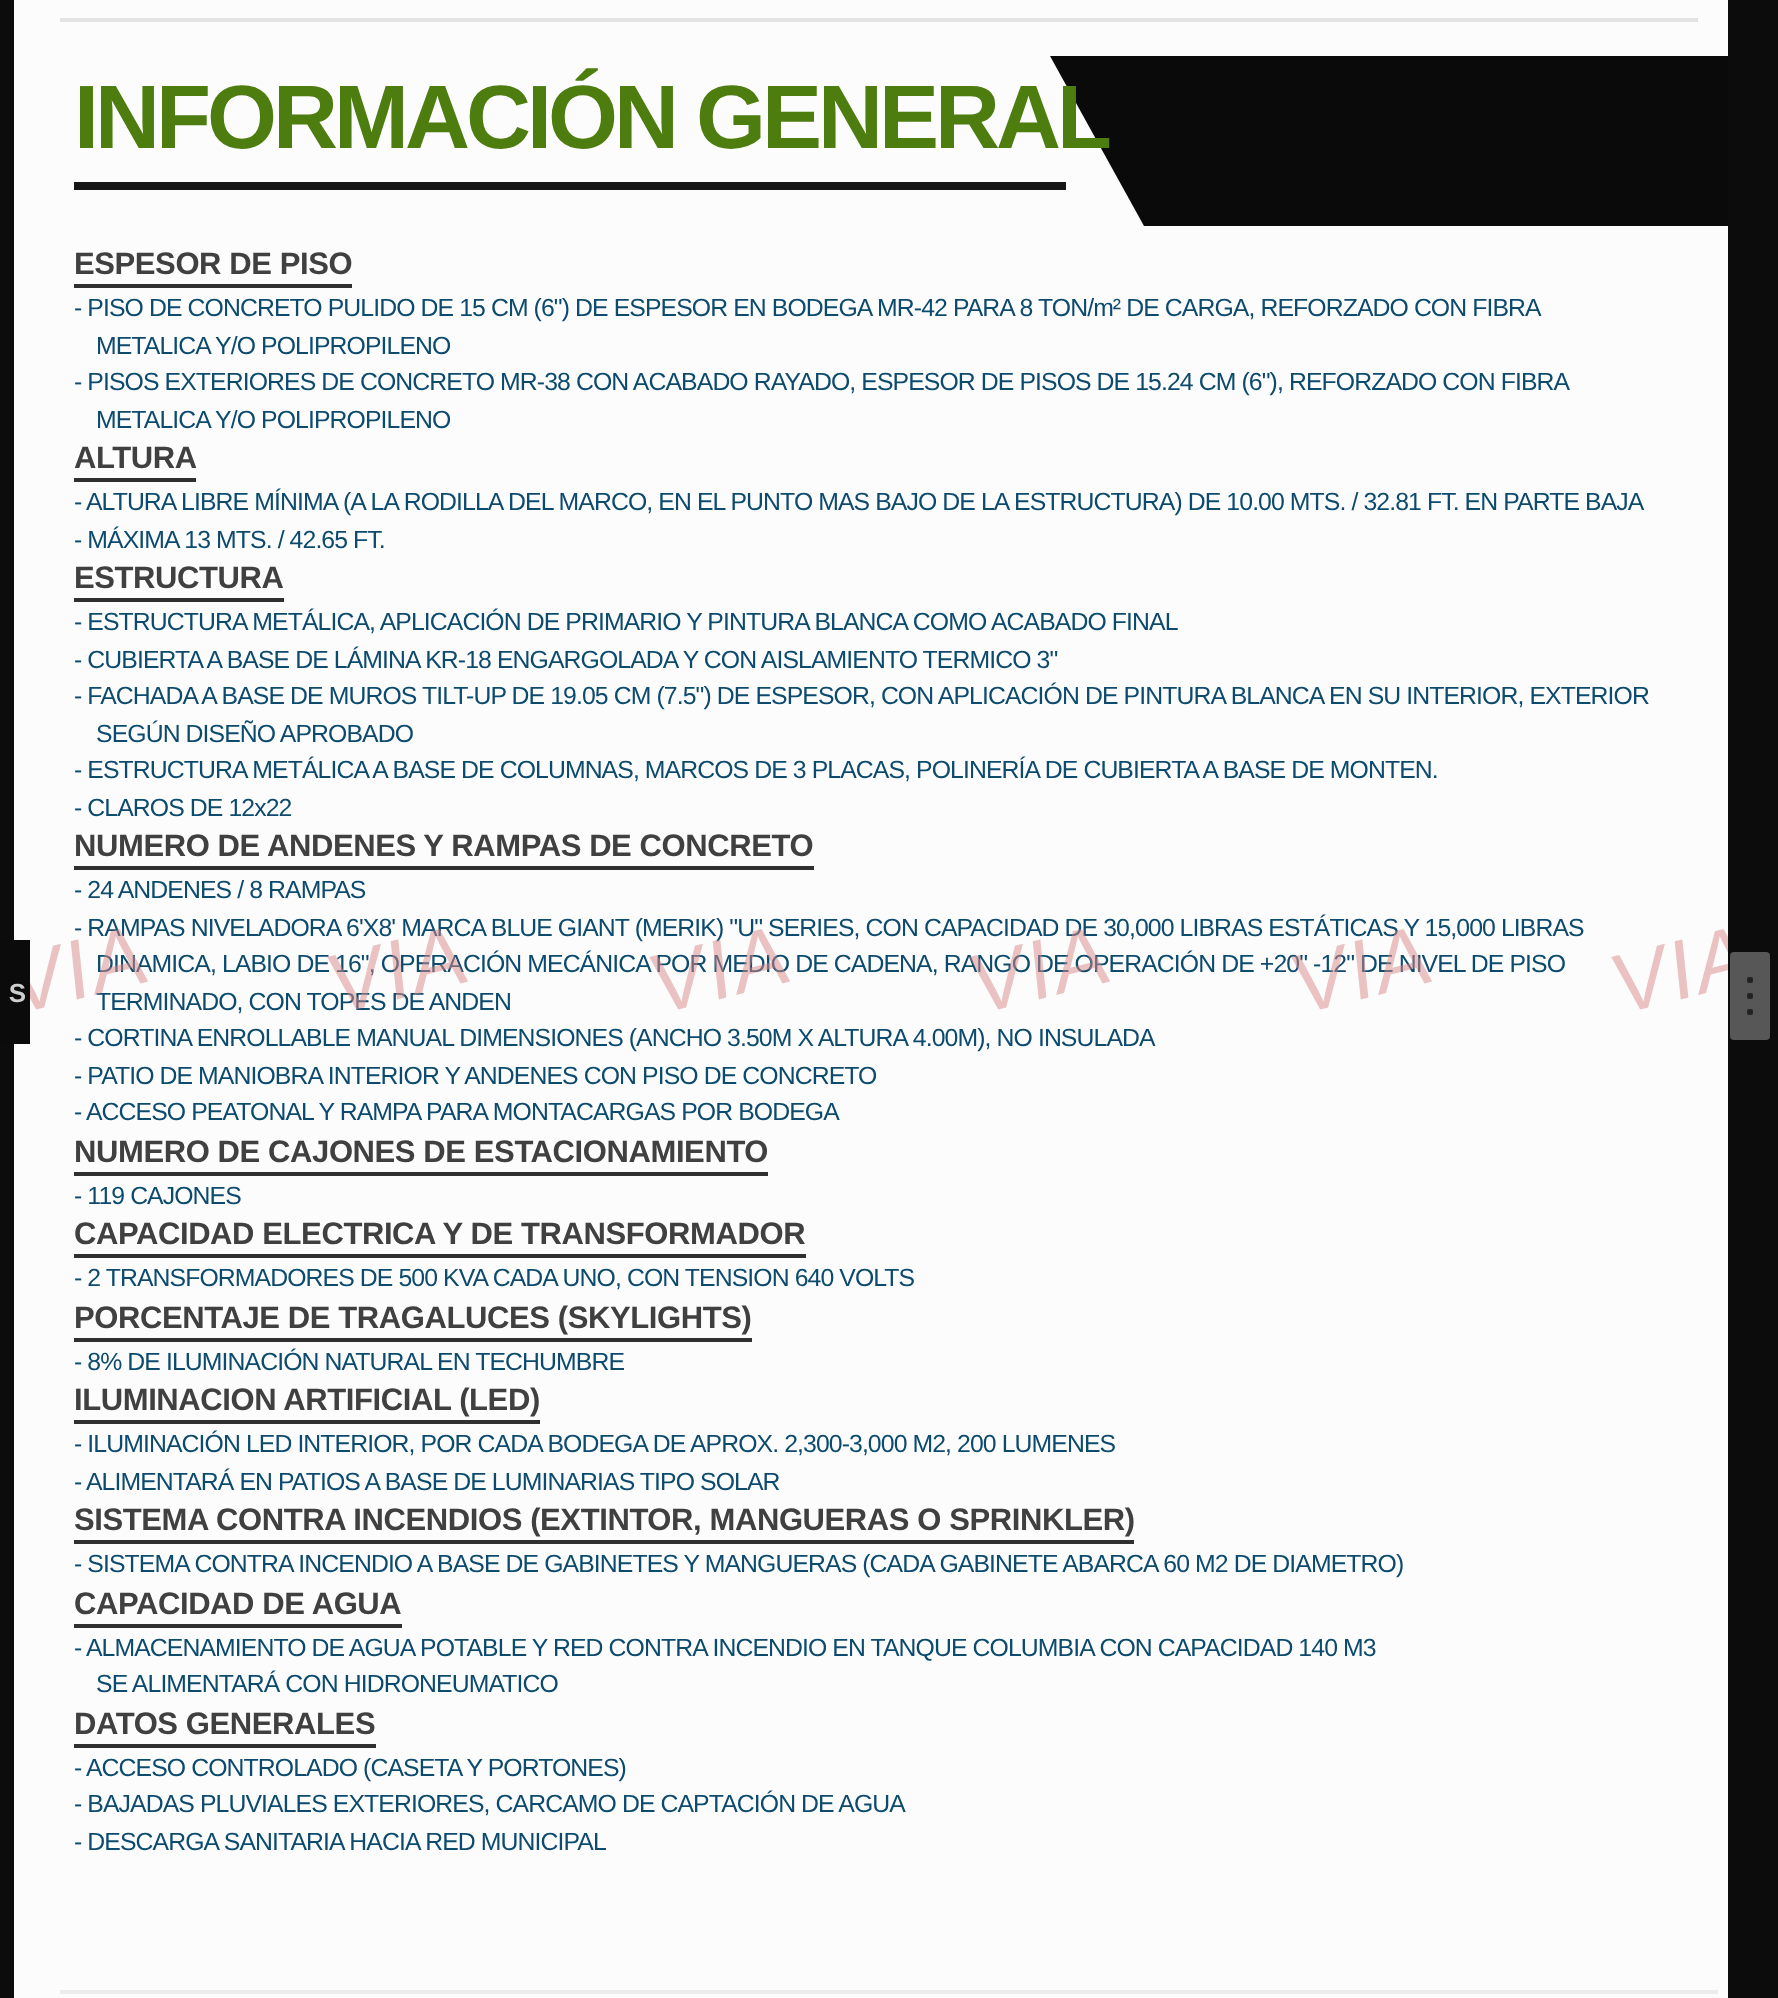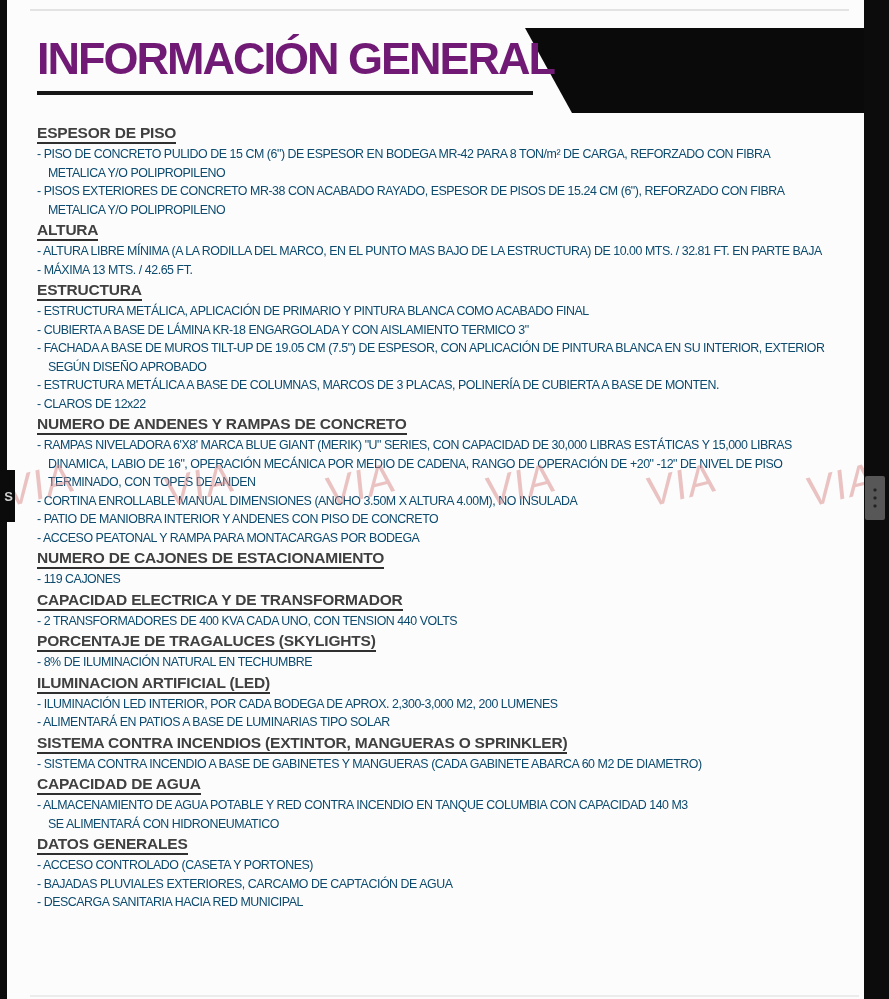--- a/index.html
+++ b/index.html
@@ -15,21 +15,21 @@
   .scroll-track{position:absolute;right:0;top:0;width:25px;height:100%;background:#0c0c0c;z-index:7;}
   .scroll-thumb{position:absolute;left:1px;top:476px;width:20px;height:44px;background:#575757;border-radius:2px;}
   .thumb-dots{position:absolute;left:50%;top:50%;transform:translate(-50%,-50%);
     display:flex;flex-direction:column;gap:5px;}
   .thumb-dots i{width:3px;height:3px;background:#232323;border-radius:1px;display:block;}
   .top-rule{position:absolute;left:30px;right:40px;top:9px;height:2px;background:#e3e3e3;}
   .bottom-rule{position:absolute;left:30px;right:30px;bottom:2px;height:2px;background:#ececec;}
 
   
   .header{position:absolute;left:37px;top:34px;z-index:2;}
-  .title{font-size:45px;font-weight:700;letter-spacing:-2px;color:#701a75;line-height:1.1;white-space:nowrap;}
+  .title{font-size:45px;font-weight:700;letter-spacing:-2px;color:#4d7c0f;line-height:1.1;white-space:nowrap;}
   .title-underline{width:496px;height:4px;background:#161616;margin-top:7px;}
   .black-band{position:absolute;left:525px;top:28px;width:364px;height:85px;background:#0a0a0a;
     clip-path:polygon(0 0,100% 0,100% 100%,47px 100%);z-index:1;}
 
   
   .content{position:absolute;left:37px;top:126px;width:812px;z-index:2;}
   .sec{margin:0 0 4px 0;}
   .sec-h{display:table;margin:0 0 1px 0;font-size:15.5px;line-height:14px;font-weight:700;
     color:#404040;letter-spacing:-0.2px;padding-bottom:2px;border-bottom:2.5px solid #303030;}
   .item{margin:0;font-size:12.4px;line-height:18.5px;color:#0c4a6e;letter-spacing:-0.45px;
@@ -76,36 +76,37 @@
       <div class="item">- ESTRUCTURA METÁLICA, APLICACIÓN DE PRIMARIO Y PINTURA BLANCA COMO ACABADO FINAL</div>
       <div class="item">- CUBIERTA A BASE DE LÁMINA KR-18 ENGARGOLADA Y CON AISLAMIENTO TERMICO 3"</div>
       <div class="item">- FACHADA A BASE DE MUROS TILT-UP DE 19.05 CM (7.5") DE ESPESOR, CON APLICACIÓN DE PINTURA BLANCA EN SU INTERIOR, EXTERIOR
 SEGÚN DISEÑO APROBADO</div>
       <div class="item">- ESTRUCTURA METÁLICA A BASE DE COLUMNAS, MARCOS DE 3 PLACAS, POLINERÍA DE CUBIERTA A BASE DE MONTEN.</div>
       <div class="item">- CLAROS DE 12x22</div>
     </section>
 
     <section class="sec">
       <h2 class="sec-h">NUMERO DE ANDENES Y RAMPAS DE CONCRETO</h2>
+      <div class="item">- 24 ANDENES / 8 RAMPAS</div>
       <div class="item">- RAMPAS NIVELADORA 6'X8' MARCA BLUE GIANT (MERIK) "U" SERIES, CON CAPACIDAD DE 30,000 LIBRAS ESTÁTICAS Y 15,000 LIBRAS
 DINAMICA, LABIO DE 16", OPERACIÓN MECÁNICA POR MEDIO DE CADENA, RANGO DE OPERACIÓN DE +20" -12" DE NIVEL DE PISO
 TERMINADO, CON TOPES DE ANDEN</div>
       <div class="item">- CORTINA ENROLLABLE MANUAL DIMENSIONES (ANCHO 3.50M X ALTURA 4.00M), NO INSULADA</div>
       <div class="item">- PATIO DE MANIOBRA INTERIOR Y ANDENES CON PISO DE CONCRETO</div>
       <div class="item">- ACCESO PEATONAL Y RAMPA PARA MONTACARGAS POR BODEGA</div>
     </section>
 
     <section class="sec">
       <h2 class="sec-h">NUMERO DE CAJONES DE ESTACIONAMIENTO</h2>
       <div class="item">- 119 CAJONES</div>
     </section>
 
     <section class="sec">
       <h2 class="sec-h">CAPACIDAD ELECTRICA Y DE TRANSFORMADOR</h2>
-      <div class="item">- 2 TRANSFORMADORES DE 400 KVA CADA UNO, CON TENSION 440 VOLTS</div>
+      <div class="item">- 2 TRANSFORMADORES DE 500 KVA CADA UNO, CON TENSION 640 VOLTS</div>
     </section>
 
     <section class="sec">
       <h2 class="sec-h">PORCENTAJE DE TRAGALUCES (SKYLIGHTS)</h2>
       <div class="item">- 8% DE ILUMINACIÓN NATURAL EN TECHUMBRE</div>
     </section>
 
     <section class="sec">
       <h2 class="sec-h">ILUMINACION ARTIFICIAL (LED)</h2>
       <div class="item">- ILUMINACIÓN LED INTERIOR, POR CADA BODEGA DE APROX. 2,300-3,000 M2, 200 LUMENES</div>

